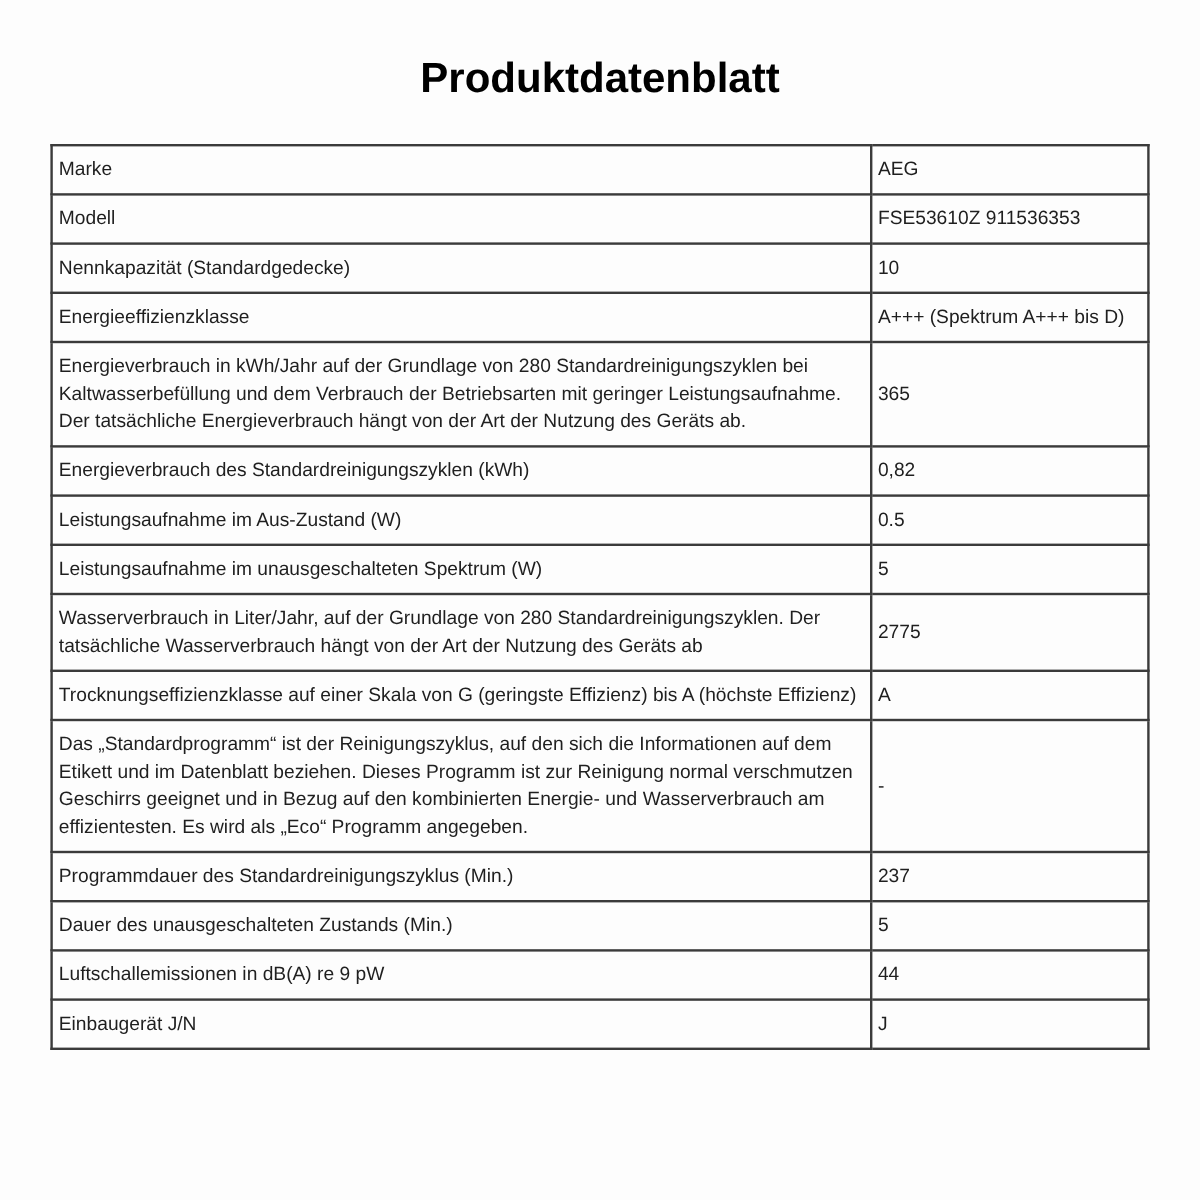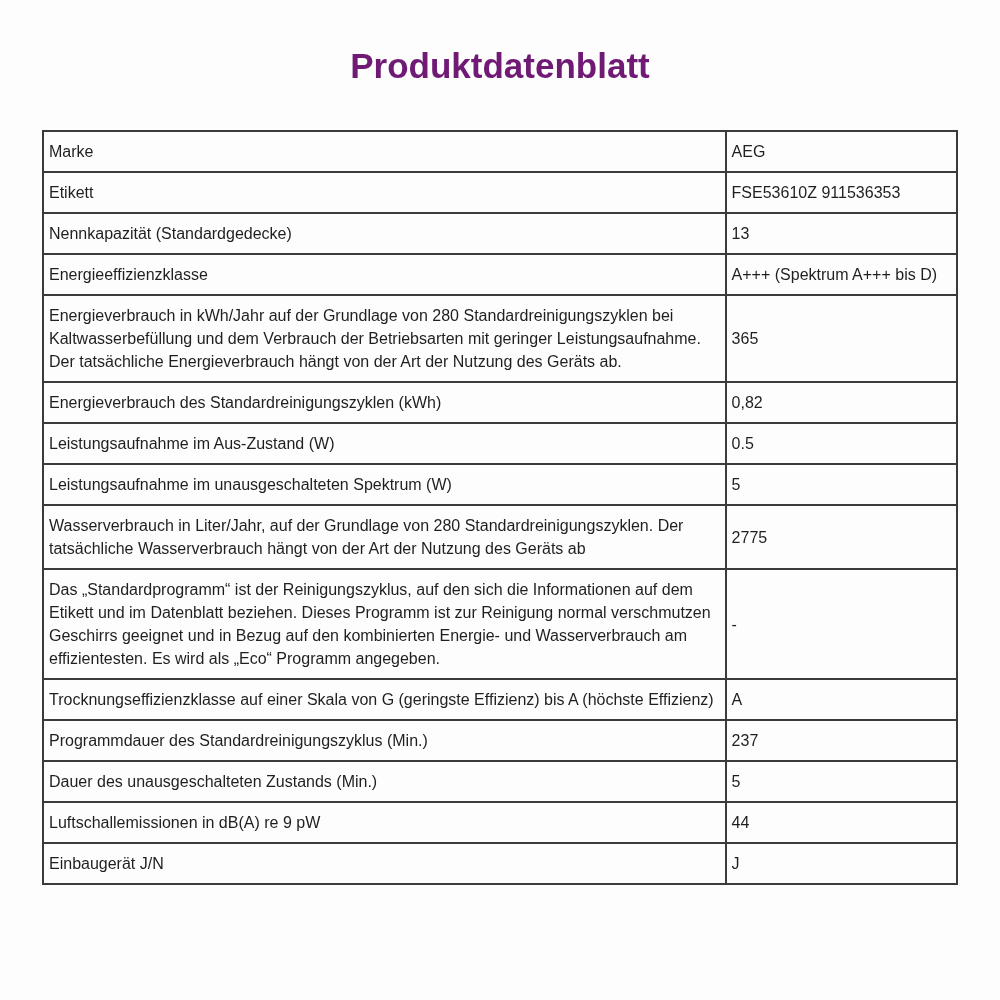--- a/index.html
+++ b/index.html
@@ -13,26 +13,26 @@
   }
 
   .page {
     width: 1000px;
     height: 1000px;
     background: #fdfdfd;
   }
 
   h1.page-title {
     margin-top: 46px;
-    margin-bottom: 44px;
+    margin-bottom: 34px;
     text-align: center;
     font-size: 35px;
     font-weight: bold;
     letter-spacing: 0px;
-    color: #701a75;
+    color: #000000;
   }
 
   table.product-table {
     width: 916px;
     margin: 0 auto;
     border-collapse: collapse;
     table-layout: fixed;
     background: #fdfdfd;
   }
 
@@ -57,27 +57,27 @@
   <h1 class="page-title">Produktdatenblatt</h1>
 
   <table class="product-table">
     <tbody>
   <tr>
     <td class="label-cell">Marke</td>
     <td class="value-cell">AEG</td>
   </tr>
 
   <tr>
-    <td class="label-cell">Etikett</td>
+    <td class="label-cell">Modell</td>
     <td class="value-cell">FSE53610Z 911536353</td>
   </tr>
 
   <tr>
     <td class="label-cell">Nennkapazität (Standardgedecke)</td>
-    <td class="value-cell">13</td>
+    <td class="value-cell">10</td>
   </tr>
 
   <tr>
     <td class="label-cell">Energieeffizienzklasse</td>
     <td class="value-cell">A+++ (Spektrum A+++ bis D)</td>
   </tr>
 
   <tr>
     <td class="label-cell">Energieverbrauch in kWh/Jahr auf der Grundlage von 280 Standardreinigungszyklen bei Kaltwasserbefüllung und dem Verbrauch der Betriebsarten mit geringer Leistungsaufnahme. Der tatsächliche Energieverbrauch hängt von der Art der Nutzung des Geräts ab.</td>
     <td class="value-cell">365</td>
@@ -97,27 +97,27 @@
     <td class="label-cell">Leistungsaufnahme im unausgeschalteten Spektrum (W)</td>
     <td class="value-cell">5</td>
   </tr>
 
   <tr>
     <td class="label-cell">Wasserverbrauch in Liter/Jahr, auf der Grundlage von 280 Standardreinigungszyklen. Der tatsächliche Wasserverbrauch hängt von der Art der Nutzung des Geräts ab</td>
     <td class="value-cell">2775</td>
   </tr>
 
   <tr>
-    <td class="label-cell">Das „Standardprogramm“ ist der Reinigungszyklus, auf den sich die Informationen auf dem Etikett und im Datenblatt beziehen. Dieses Programm ist zur Reinigung normal verschmutzen Geschirrs geeignet und in Bezug auf den kombinierten Energie- und Wasserverbrauch am effizientesten.  Es wird als „Eco“ Programm angegeben.</td>
-    <td class="value-cell">-</td>
+    <td class="label-cell">Trocknungseffizienzklasse auf einer Skala von G (geringste Effizienz) bis A (höchste Effizienz)</td>
+    <td class="value-cell">A</td>
   </tr>
 
   <tr>
-    <td class="label-cell">Trocknungseffizienzklasse auf einer Skala von G (geringste Effizienz) bis A (höchste Effizienz)</td>
-    <td class="value-cell">A</td>
+    <td class="label-cell">Das „Standardprogramm“ ist der Reinigungszyklus, auf den sich die Informationen auf dem Etikett und im Datenblatt beziehen. Dieses Programm ist zur Reinigung normal verschmutzen Geschirrs geeignet und in Bezug auf den kombinierten Energie- und Wasserverbrauch am effizientesten.  Es wird als „Eco“ Programm angegeben.</td>
+    <td class="value-cell">-</td>
   </tr>
 
   <tr>
     <td class="label-cell">Programmdauer des Standardreinigungszyklus (Min.)</td>
     <td class="value-cell">237</td>
   </tr>
 
   <tr>
     <td class="label-cell">Dauer des unausgeschalteten Zustands (Min.)</td>
     <td class="value-cell">5</td>

